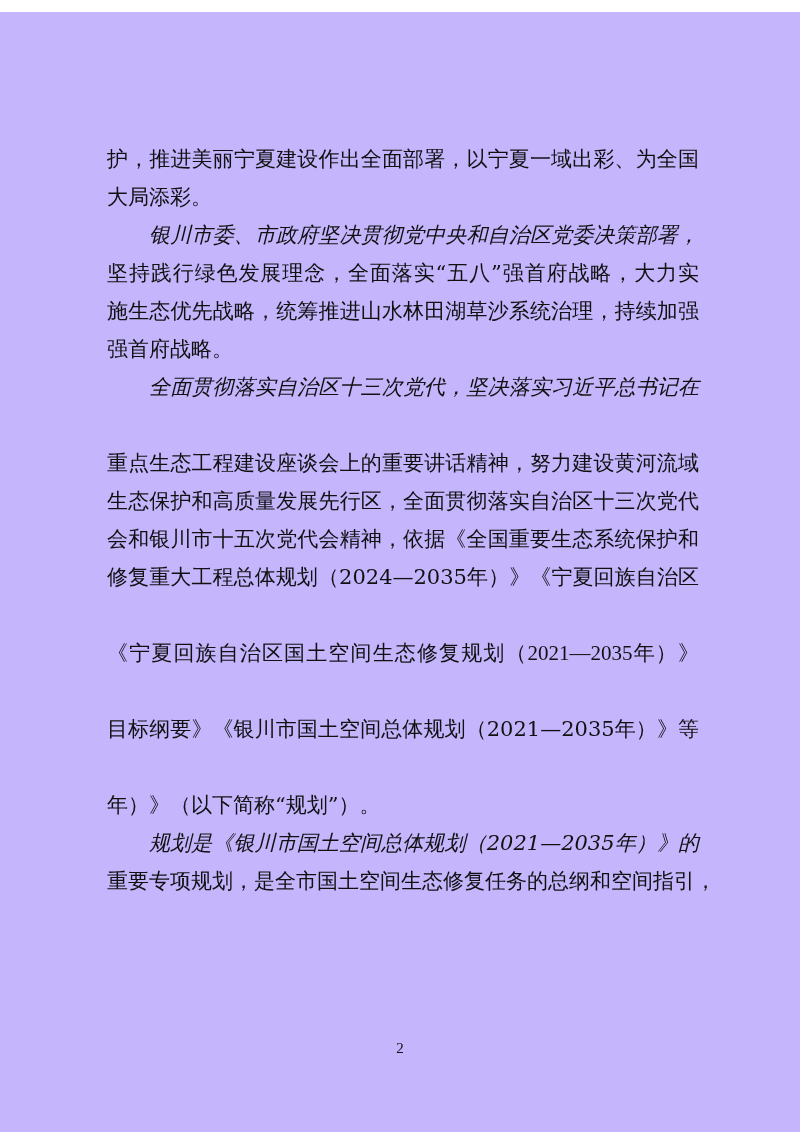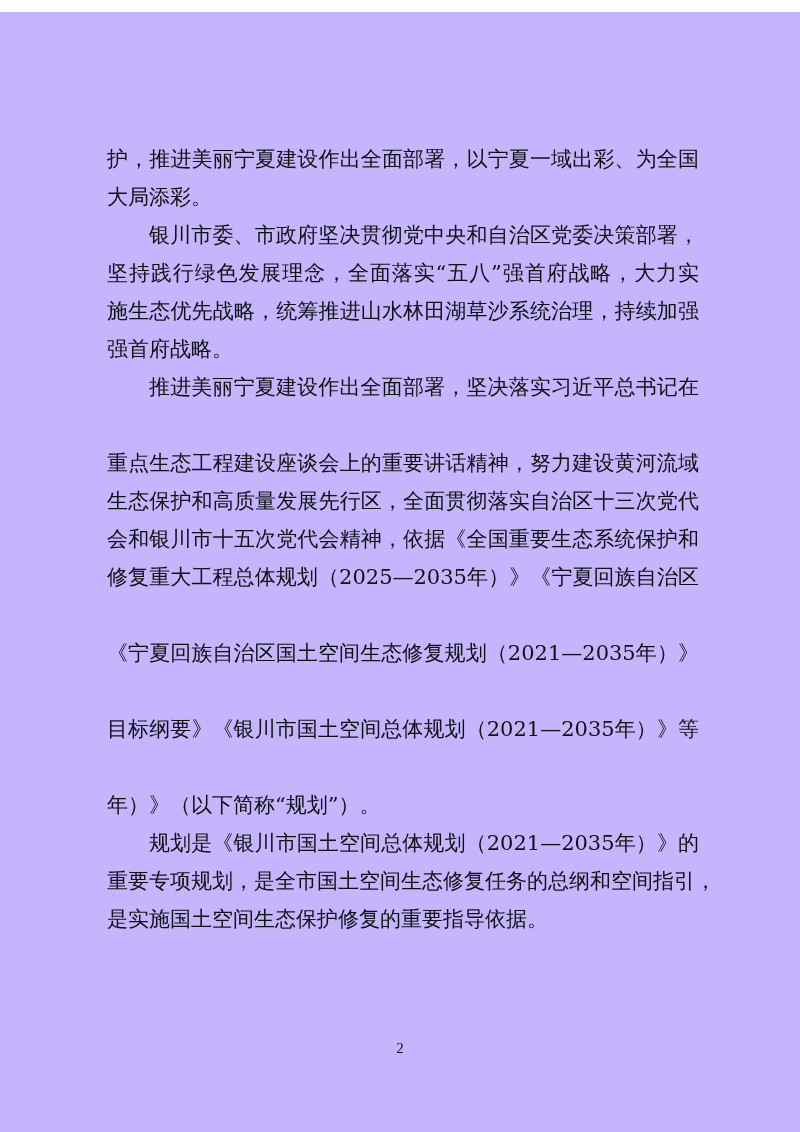--- a/index.html
+++ b/index.html
@@ -34,20 +34,21 @@
       text-align: justify;
       text-align-last: justify;
       letter-spacing: 0px;
     }
     .line.last {
       text-align-last: left;
     }
     .line.indent {
       left: 149px;
       width: 550px;
+      font-style: italic;
     }
     .page-number {
       position: absolute;
       left: 0;
       width: 800px;
       top: 1026px;
       text-align: center;
       font-family: "Liberation Serif", serif;
       font-size: 15px;
       line-height: 20px;
@@ -59,27 +60,26 @@
 <div class="page">
 
   <div class="line" style="top:128px;">护，推进美丽宁夏建设作出全面部署，以宁夏一域出彩、为全国</div>
   <div class="line last" style="top:166px;">大局添彩。</div>
 
   <div class="line indent" style="top:204px;">银川市委、市政府坚决贯彻党中央和自治区党委决策部署，</div>
   <div class="line" style="top:242px;">坚持践行绿色发展理念，全面落实“五八”强首府战略，大力实</div>
   <div class="line" style="top:280px;">施生态优先战略，统筹推进山水林田湖草沙系统治理，持续加强</div>
   <div class="line last" style="top:318px;">强首府战略。</div>
 
-  <div class="line indent" style="top:356px;">推进美丽宁夏建设作出全面部署，坚决落实习近平总书记在</div>
+  <div class="line indent" style="top:356px;">全面贯彻落实自治区十三次党代，坚决落实习近平总书记在</div>
   <div class="line" style="top:432px;">重点生态工程建设座谈会上的重要讲话精神，努力建设黄河流域</div>
   <div class="line" style="top:470px;">生态保护和高质量发展先行区，全面贯彻落实自治区十三次党代</div>
   <div class="line" style="top:508px;">会和银川市十五次党代会精神，依据《全国重要生态系统保护和</div>
-  <div class="line" style="top:546px;">修复重大工程总体规划（2025—2035年）》《宁夏回族自治区</div>
-  <div class="line" style="top:622px;">《宁夏回族自治区国土空间生态修复规划（2021—2035年）》</div>
+  <div class="line" style="top:546px;">修复重大工程总体规划（2024—2035年）》《宁夏回族自治区</div>
+  <div class="line" style="top:622px;font-family:Liberation Serif, serif;">《宁夏回族自治区国土空间生态修复规划（2021—2035年）》</div>
   <div class="line" style="top:698px;">目标纲要》《银川市国土空间总体规划（2021—2035年）》等</div>
   <div class="line last" style="top:774px;">年）》（以下简称“规划”）。</div>
 
   <div class="line indent" style="top:812px;">规划是《银川市国土空间总体规划（2021—2035年）》的</div>
   <div class="line" style="top:850px;">重要专项规划，是全市国土空间生态修复任务的总纲和空间指引，</div>
-  <div class="line last" style="top:888px;">是实施国土空间生态保护修复的重要指导依据。</div>
 
   <div class="page-number">2</div>
 </div>
 
 </body></html>

